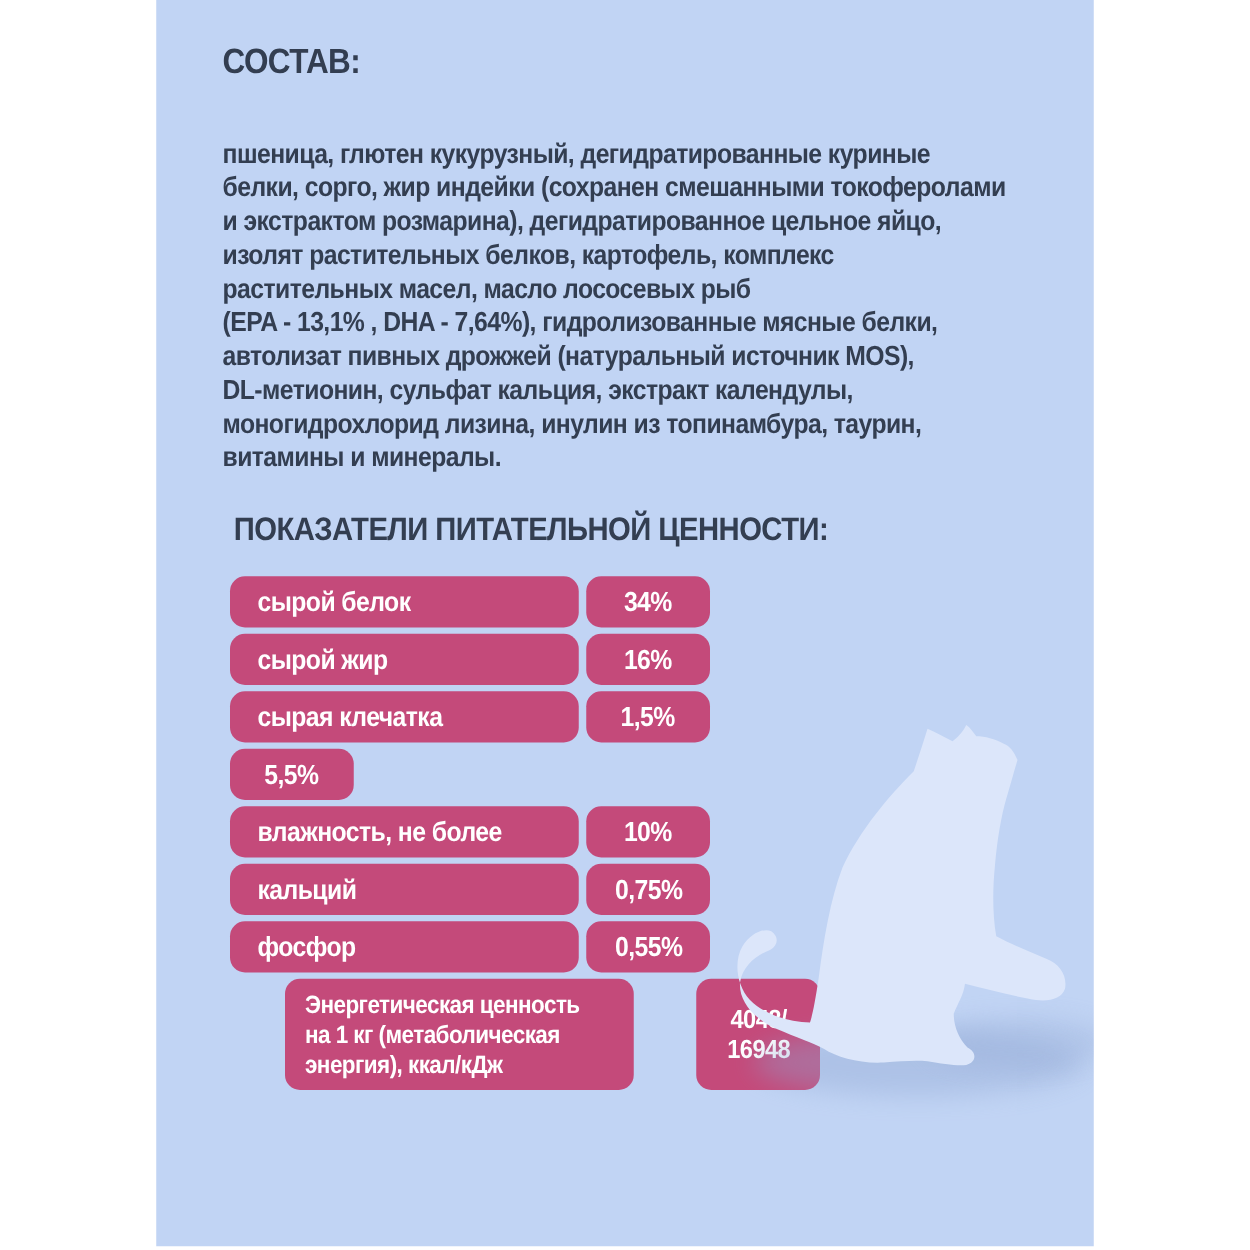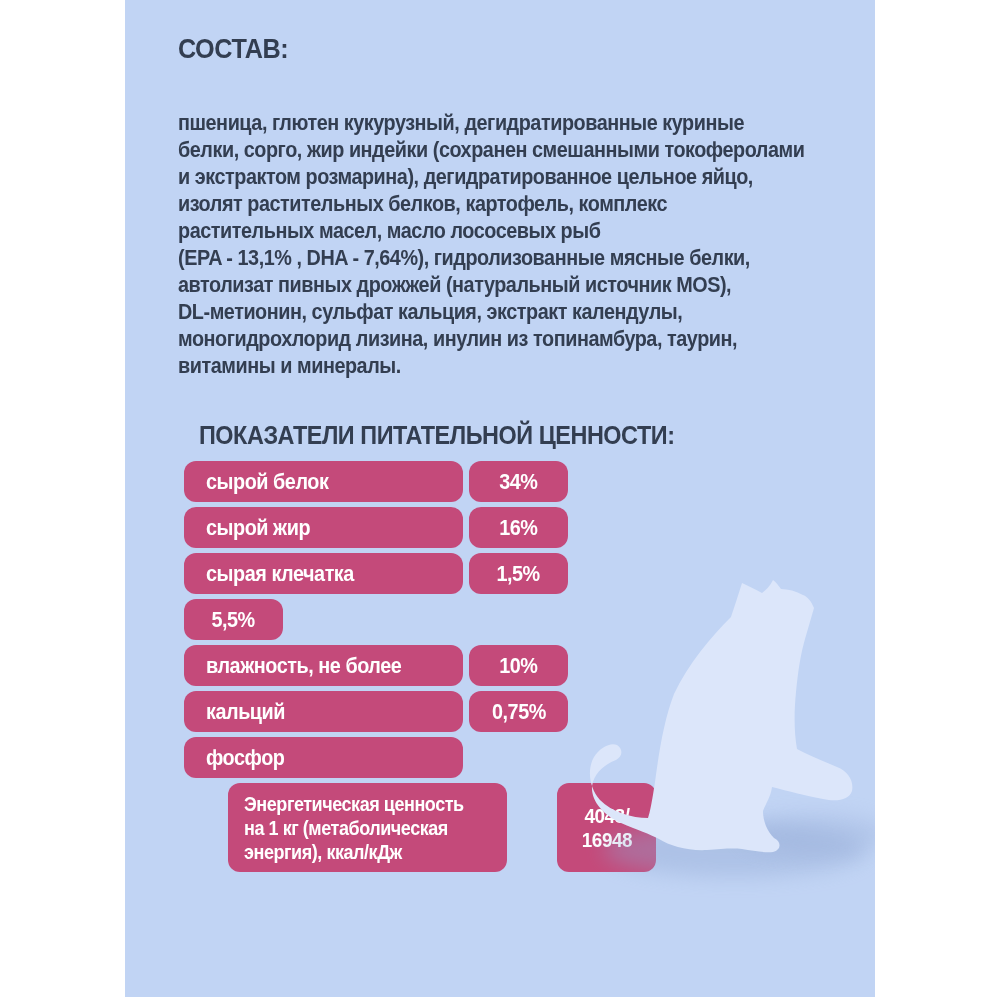--- a/index.html
+++ b/index.html
@@ -47,21 +47,21 @@
   }
   .para{
     position:absolute;left:53px;top:77px;width:720px;
     font-size:22px;line-height:27px;font-weight:bold;
     color:var(--text-dark,#333e51);
     margin-top:32px;
   }
   .h2{
     position:absolute;left:58px;top:404px;
     font-size:26px;font-weight:bold;color:var(--text-dark,#333e51);
-    margin:16px;
+    margin:4px;
     text-decoration:underline;
   }
   .table{
     position:absolute;left:59px;top:461px;
     display:flex;flex-direction:column;gap:5px;
   }
   .t-row{display:flex;gap:6px;}
   .cell{
     background:var(--accent-pink,#c44a7a);
     height:41px;
@@ -150,20 +150,23 @@
         <div class="cell label">
             <span class="cond">кальций</span>
           </div>
         <div class="cell value">
             <span class="condc">0,75%</span>
           </div>
       </div>
       <div class="t-row">
         <div class="cell label">
             <span class="cond">фосфор</span>
+          </div>
+        <div class="cell value">
+            <span class="condc">0,55%</span>
           </div>
       </div>
       <div class="t-row tall">
         <div class="cell label">
             <span class="cond">Энергетическая ценность
 на 1 кг (метаболическая
 энергия), ккал/кДж</span>
           </div>
         <div class="cell value">
             <span class="condc">4048/

